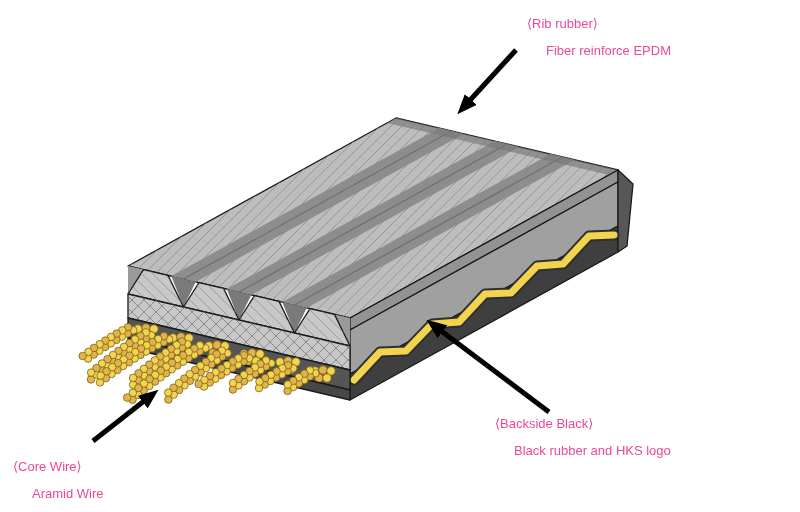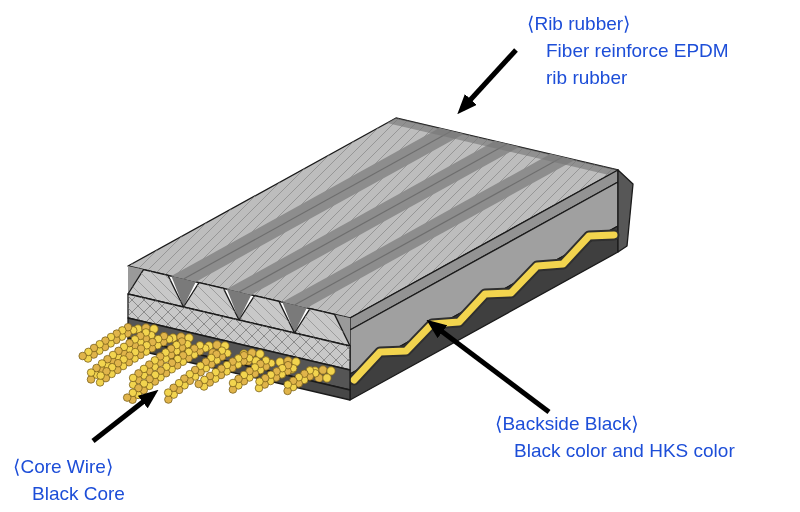--- a/index.html
+++ b/index.html
@@ -1,19 +1,19 @@
 <!DOCTYPE html>
 <html style="--background: #ffffff; --outline: #1a1a1a; --arrow: #000000; --belt-top: #bdbdbd; --belt-front: #c8c8c8; --belt-side: #a0a0a0; --groove: #8d8d8d; --jacket-black: #3f3f3f; --core-band: #555555; --cord-yellow: #f2d44e; --cord-yellow-dark: #e0b44a; --cord-outline: #7c621c;"><head>
 <meta charset="utf-8">
 <style>
   html,body{margin:0;padding:0;background:var(--background,#fff);}
   #stage{position:relative;width:800px;height:512px;background:var(--background,#fff);overflow:hidden;
          font-family:"Liberation Sans","DejaVu Sans",sans-serif;}
   #belt-svg{position:absolute;left:0;top:0;}
-  .label{position:absolute;font-size:19px;line-height:27px;color:#1d4ed8;white-space:nowrap;}
+  .label{position:absolute;font-size:13px;line-height:27px;color:#ec4899;white-space:nowrap;}
   .label .indent{margin-left:19px;}
   .s-outline{stroke:var(--outline);stroke-width:1.3;stroke-linejoin:round;}
   .f-top{fill:var(--belt-top);}
   .f-front{fill:var(--belt-front);}
   .f-side{fill:var(--belt-side);}
   .f-wall{fill:#939393;}
   .f-groove{fill:var(--groove);}
   .f-gap{fill:#7a7a7a;}
   .f-sliver{fill:#9a9a9a;}
   .f-core{fill:var(--core-band);}
@@ -335,26 +335,25 @@
     <g>
       <line class="arrow-line" x1="516" y1="50" x2="462" y2="109" marker-end="url(#ah)"></line>
       <line class="arrow-line" x1="93" y1="441" x2="153" y2="394" marker-end="url(#ah)"></line>
       <line class="arrow-line" x1="549" y1="412" x2="432" y2="324" marker-end="url(#ah)"></line>
     </g>
   </svg>
 
   <div class="label" style="left:527px;top:10px">
     <div>⟨Rib rubber⟩</div>
     <div class="indent">Fiber reinforce EPDM</div>
-    <div class="indent">rib rubber</div>
   </div>
 
   <div class="label" style="left:13px;top:453px">
     <div>⟨Core Wire⟩</div>
-    <div class="indent">Black Core</div>
+    <div class="indent">Aramid Wire</div>
   </div>
 
   <div class="label" style="left:495px;top:410px">
     <div>⟨Backside Black⟩</div>
-    <div class="indent">Black color and HKS color</div>
+    <div class="indent">Black rubber and HKS logo</div>
   </div>
 
 </div>
 
 </body></html>

